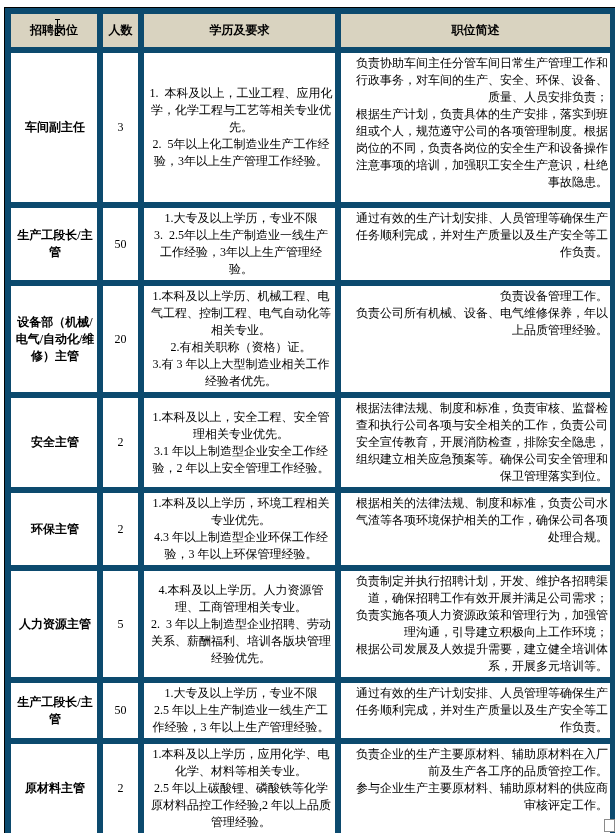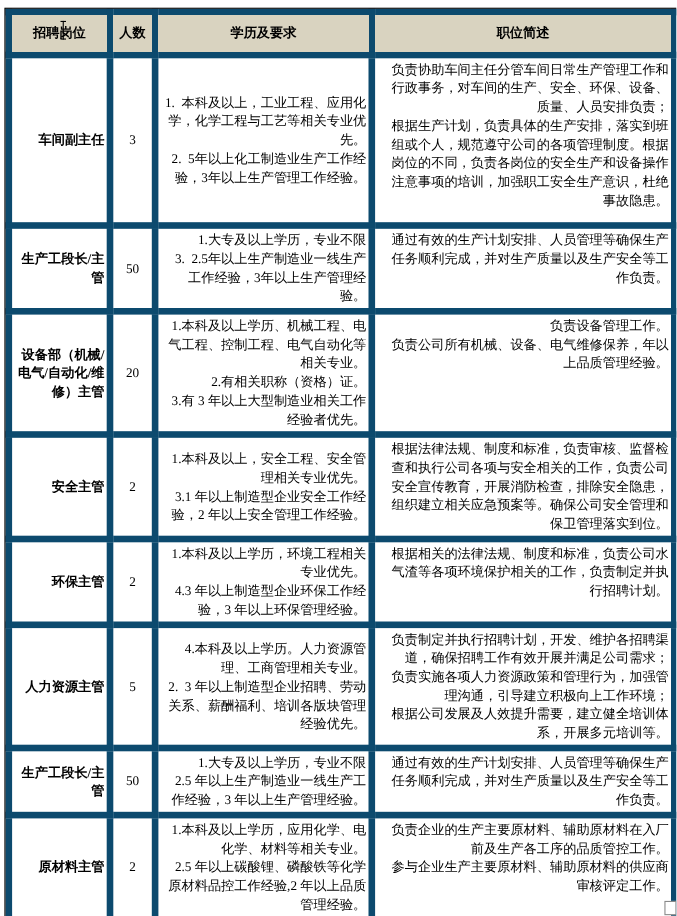--- a/index.html
+++ b/index.html
@@ -5,23 +5,23 @@
   html,body{margin:0;padding:0;background:#fff;}
   #page{position:relative;width:615px;height:833px;background:#fff;overflow:hidden;
         font-family:"Liberation Serif","DejaVu Serif",serif;color:#000;}
   table.job-table{position:absolute;left:5px;top:8px;border-collapse:collapse;
         table-layout:fixed;width:605px;outline:1px solid #000;}
   th,td{border:6px solid #0c4a6e;font-size:12px;line-height:17px;
         word-break:break-all;overflow:hidden;}
   th{background:#d9d3c0;font-weight:bold;text-align:center;vertical-align:middle;
      padding:2px;position:relative;}
   col.c-pos{width:92px;} col.c-cnt{width:41px;} col.c-req{width:197px;} col.c-desc{width:275px;}
-  td.pos{font-weight:bold;vertical-align:middle;text-align:right;padding:2px 2px 2px 4px;}
+  td.pos{font-weight:bold;vertical-align:middle;text-align:center;padding:2px 2px 2px 4px;}
   td.cnt{text-align:center;vertical-align:middle;padding:2px;}
-  td.req{vertical-align:middle;text-align:right;padding:2px 2px 2px 5px;white-space:pre-wrap;}
+  td.req{vertical-align:middle;text-align:center;padding:2px 2px 2px 5px;white-space:pre-wrap;}
   td.desc{vertical-align:top;text-align:right;padding:2px 2px 2px 5px;white-space:pre-wrap;}
   tr.rh{height:39px;} tr.r1{height:155px;} tr.r2{height:63px;} tr.r3{height:111px;}
   tr.r4{height:86px;} tr.r5{height:68px;} tr.r6{height:104px;} tr.r7{height:52px;}
   tr.r8{height:85px;}
   .i-beam{position:absolute;left:57px;top:19px;width:1px;height:17px;background:#000;}
   .i-beam::before,.i-beam::after{content:"";position:absolute;left:-2px;width:5px;height:1px;background:#000;}
   .i-beam::before{top:0;} .i-beam::after{bottom:0;}
   .resize-handle{position:absolute;left:604px;top:819px;width:9px;height:11px;
       border:1px solid #8a8a8a;background:#fff;}
 </style>
@@ -73,21 +73,21 @@
       <td class="cnt">2</td>
       <td class="req">1.本科及以上，安全工程、安全管理相关专业优先。
 3.1 年以上制造型企业安全工作经验，2 年以上安全管理工作经验。</td>
       <td class="desc">根据法律法规、制度和标准，负责审核、监督检查和执行公司各项与安全相关的工作，负责公司安全宣传教育，开展消防检查，排除安全隐患，组织建立相关应急预案等。确保公司安全管理和保卫管理落实到位。</td>
     </tr>
     <tr class="r5">
       <td class="pos">环保主管</td>
       <td class="cnt">2</td>
       <td class="req">1.本科及以上学历，环境工程相关专业优先。
 4.3 年以上制造型企业环保工作经验，3 年以上环保管理经验。</td>
-      <td class="desc">根据相关的法律法规、制度和标准，负责公司水气渣等各项环境保护相关的工作，负责制定并执行招聘计划。</td>
+      <td class="desc">根据相关的法律法规、制度和标准，负责公司水气渣等各项环境保护相关的工作，确保公司各项处理合规。</td>
     </tr>
     <tr class="r6">
       <td class="pos">人力资源主管</td>
       <td class="cnt">5</td>
       <td class="req">4.本科及以上学历。人力资源管理、工商管理相关专业。
 2.  3 年以上制造型企业招聘、劳动关系、薪酬福利、培训各版块管理经验优先。</td>
       <td class="desc">负责制定并执行招聘计划，开发、维护各招聘渠道，确保招聘工作有效开展并满足公司需求；
 负责实施各项人力资源政策和管理行为，加强管理沟通，引导建立积极向上工作环境；
 根据公司发展及人效提升需要，建立健全培训体系，开展多元培训等。</td>
     </tr>

